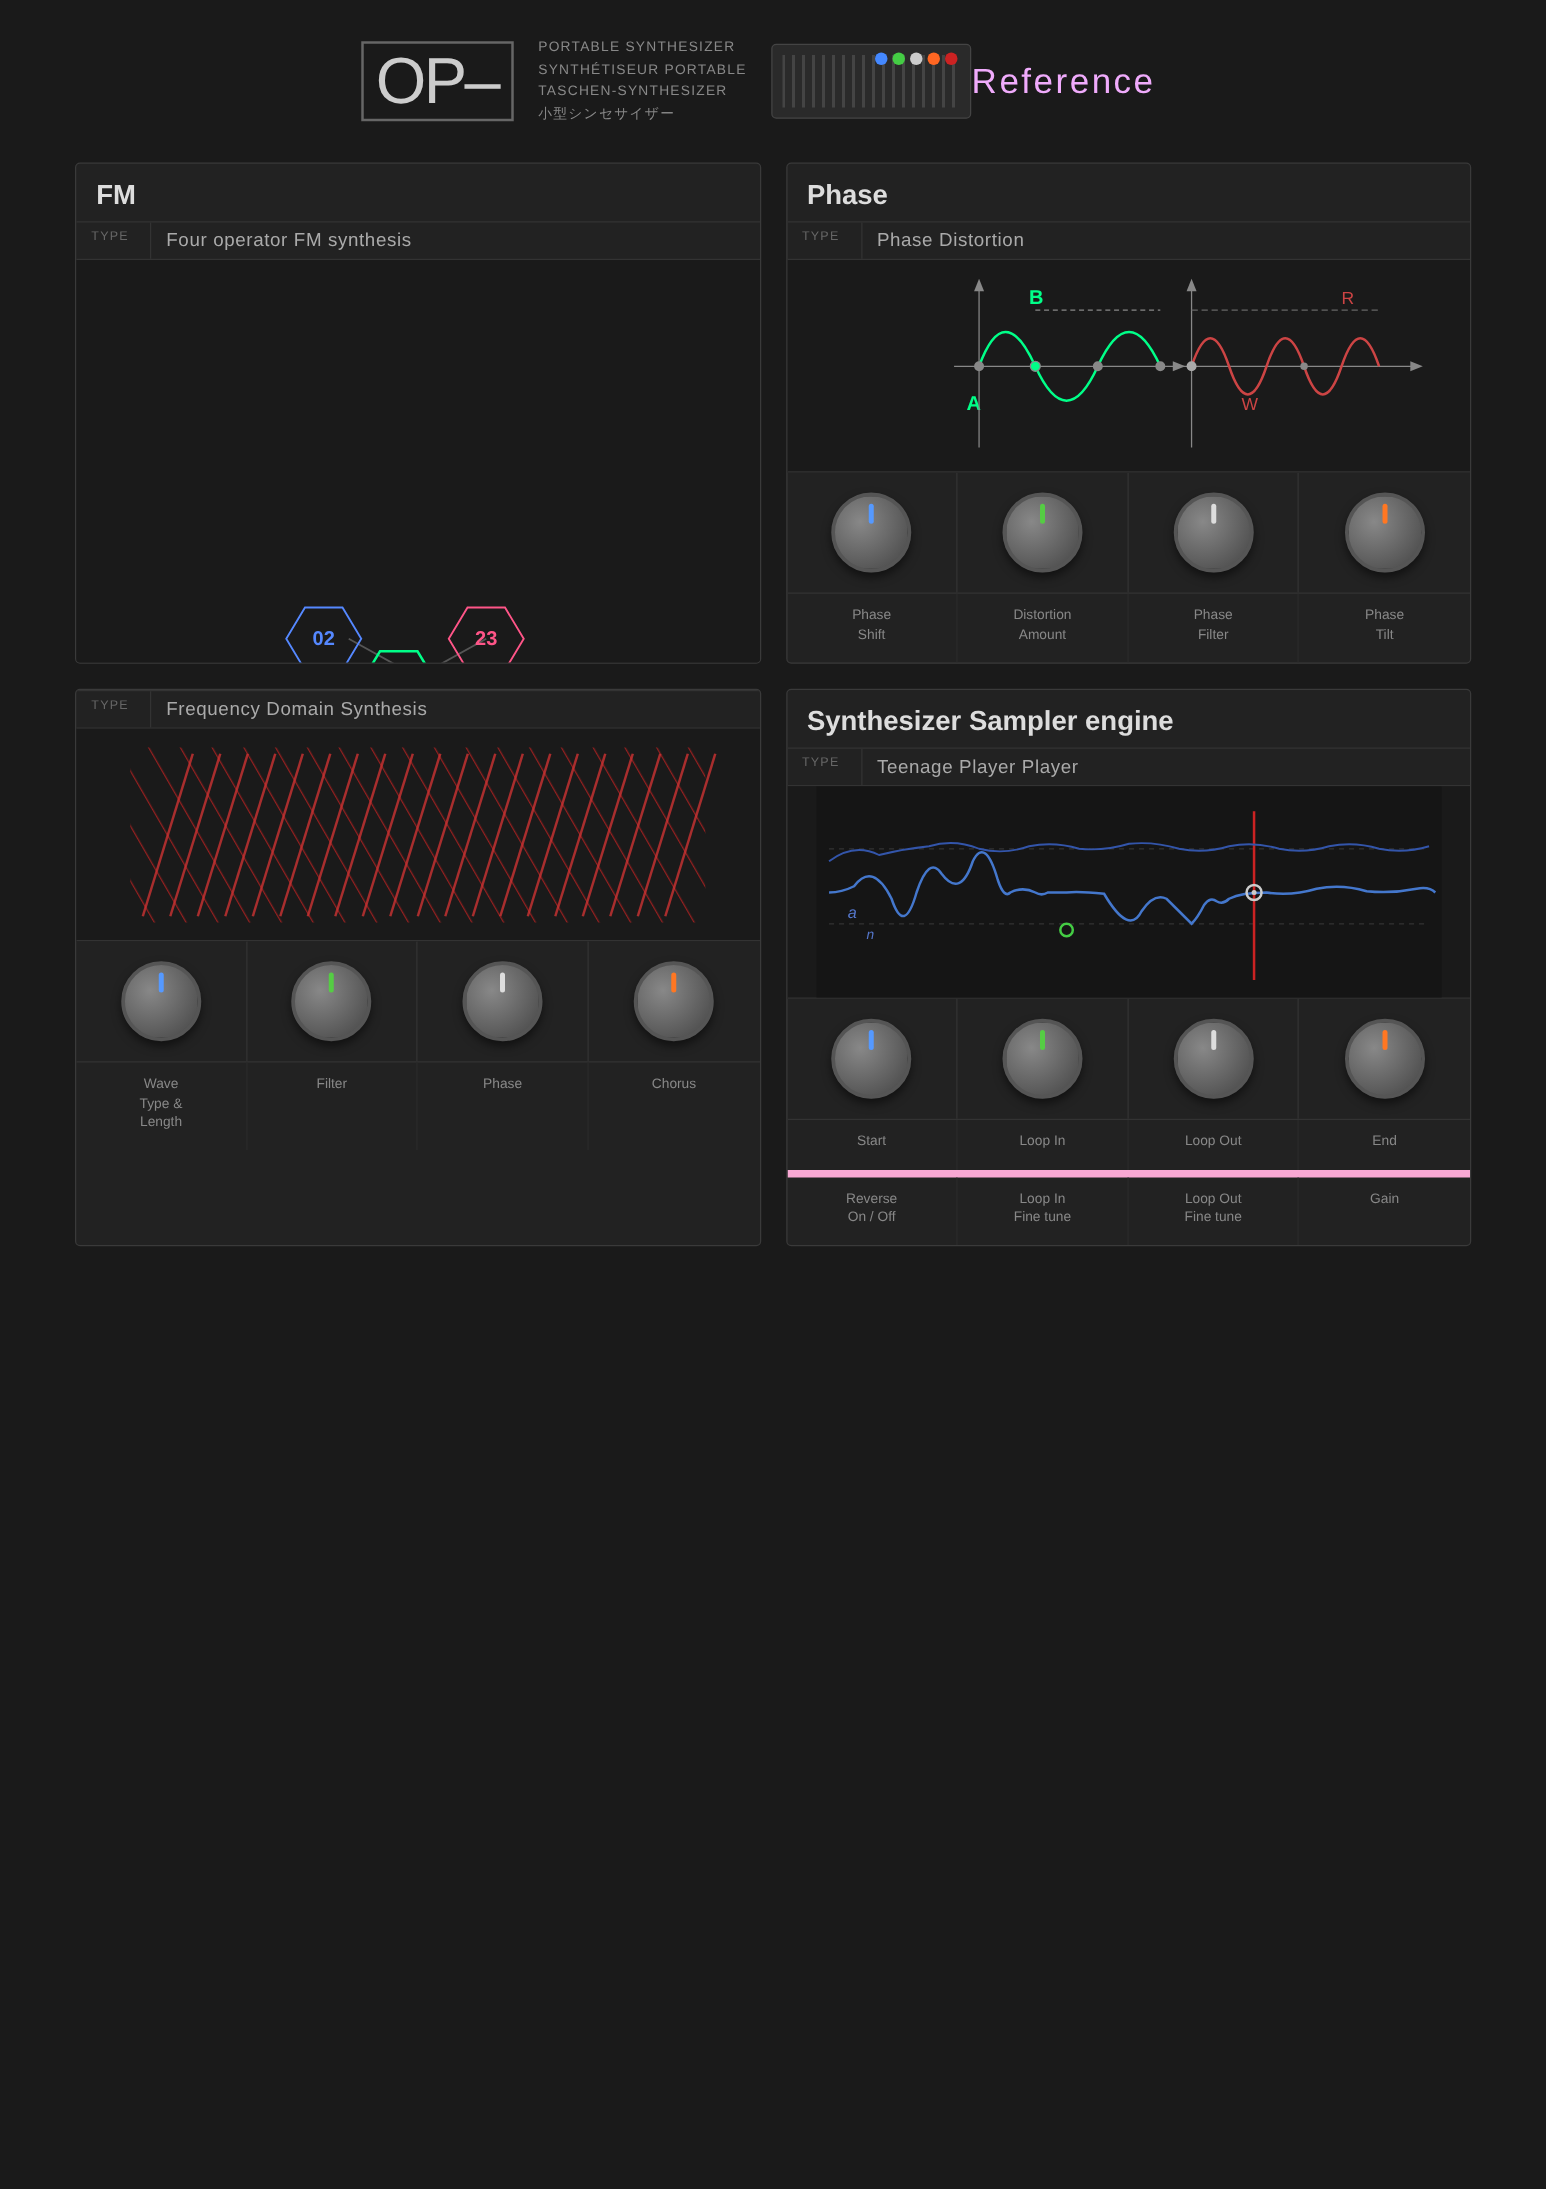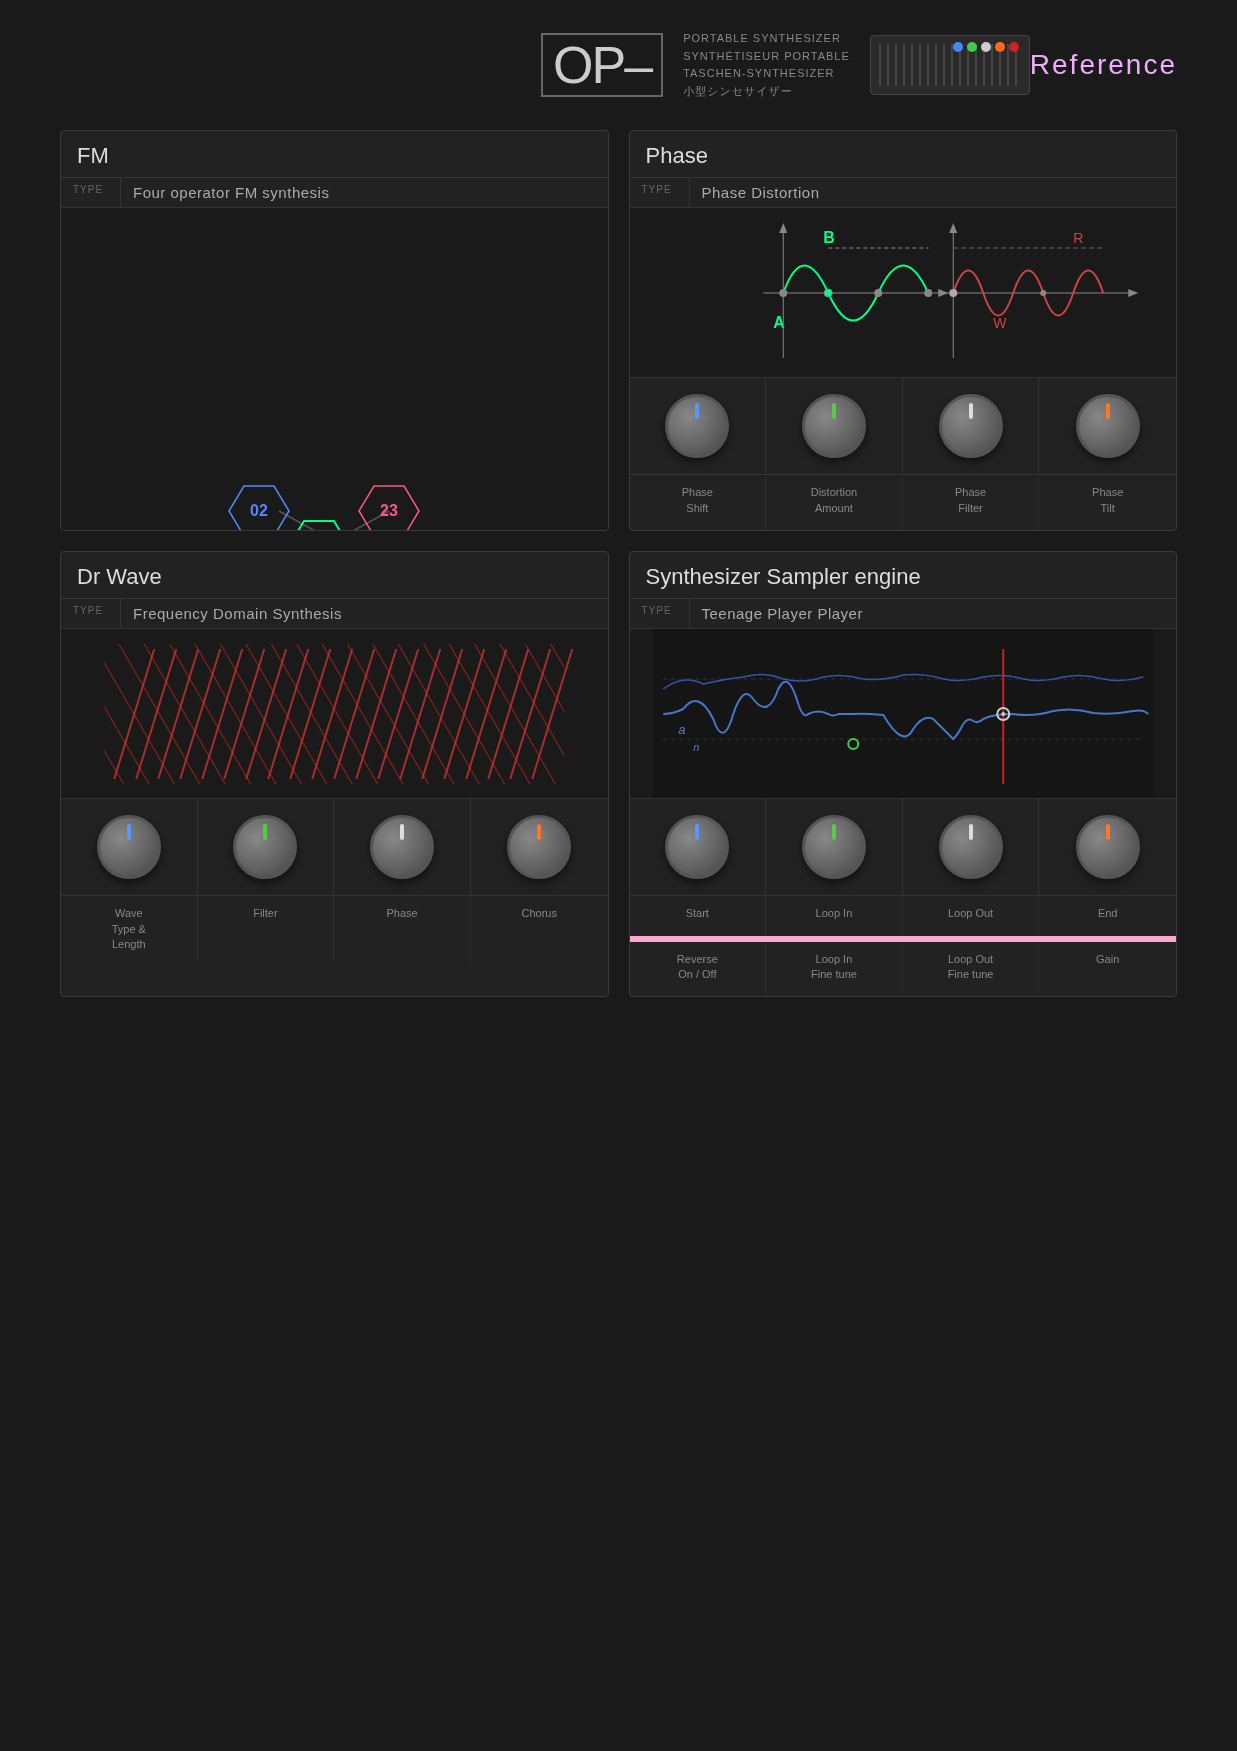--- a/index.html
+++ b/index.html
@@ -10,21 +10,21 @@
       width: 1237px;
       min-height: 1751px;
       position: relative;
     }
 
     
     .header {
       display: flex;
       align-items: center;
       padding: 30px 60px 20px 36px;
-      justify-content: flex-end;
+      justify-content: center;
     }
     .header-left {
       display: flex;
       align-items: center;
       gap: 20px;
     }
     .op-logo {
       font-size: 52px;
       font-weight: 100;
       color: #ccc;
@@ -80,21 +80,21 @@
 
     
     .section-card {
       background: #222;
       border: 1px solid #3a3a3a;
       border-radius: 4px;
       overflow: hidden;
     }
     .section-title {
       font-size: 22px;
-      font-weight: 400;
+      font-weight: 700;
       color: #ddd;
       padding: 12px 16px 8px 16px;
     }
     .section-type-row {
       display: flex;
       border-top: 1px solid #333;
       border-bottom: 1px solid #333;
     }
     .type-label {
       font-size: 10px;
@@ -313,21 +313,20 @@
     </div>
     <div class="label-row">
       <div class="label-cell">Phase<br>Shift</div>
       <div class="label-cell">Distortion<br>Amount</div>
       <div class="label-cell">Phase<br>Filter</div>
       <div class="label-cell">Phase<br>Tilt</div>
     </div>
   </div>
 
   <div class="section-card">
-    <div class="section-title">Dr Wave</div>
     <div class="section-type-row">
       <div class="type-label">TYPE</div>
       <div class="type-value">Frequency Domain Synthesis</div>
     </div>
     <div class="viz-area">
       <svg width="100%" height="170" viewBox="0 0 500 170">
 
         <defs>
           <pattern id="diagPattern" patternUnits="userSpaceOnUse" width="22" height="22" patternTransform="rotate(-30)">
             <line x1="0" y1="0" x2="0" y2="22" stroke="#cc2222" stroke-width="2"></line>

